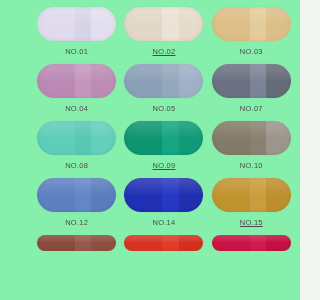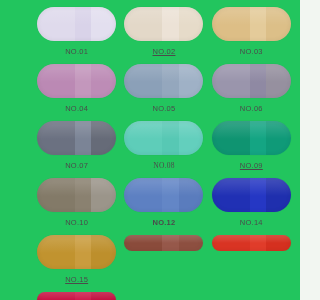--- a/index.html
+++ b/index.html
@@ -82,21 +82,21 @@
   }
   
   .swatch-cell.clipped {
     height: 16px;
     overflow: hidden;
   }
 </style>
 </head>
 <body style="background: rgb(242, 246, 241);">
 
-<div id="swatch-sheet" style="background: #22c55e; padding-left: 28px;">
+<div id="swatch-sheet" style="background: #86efac; padding-left: 28px;">
   <div class="swatch-grid">
 
     <div class="swatch-cell">
       <div class="chip">
         <span class="band b1" style="background: rgb(223, 218, 236);"></span>
         <span class="band b2" style="background: rgb(217, 211, 233);"></span>
         <span class="band b3" style="background: rgb(227, 223, 239);"></span>
         <span class="gloss"></span>
         <span class="edge"></span>
       </div>
@@ -140,51 +140,41 @@
       <div class="chip">
         <span class="band b1" style="background: rgb(139, 160, 184);"></span>
         <span class="band b2" style="background: rgb(148, 167, 189);"></span>
         <span class="band b3" style="background: rgb(159, 177, 198);"></span>
         <span class="gloss"></span>
         <span class="edge"></span>
       </div>
       <div class="chip-label" style="color: rgb(75, 75, 75);">NO.05</div>
     </div>
 
-    <div class="swatch-cell">
-      <div class="chip">
-        <span class="band b1" style="background: rgb(154, 149, 172);"></span>
-        <span class="band b2" style="background: rgb(143, 137, 163);"></span>
-        <span class="band b3" style="background: rgb(150, 144, 159);"></span>
-        <span class="gloss"></span>
-        <span class="edge"></span>
-      </div>
-      <div class="chip-label" style="color: rgb(75, 75, 75);">NO.06</div>
-    </div>
 
     <div class="swatch-cell">
       <div class="chip">
         <span class="band b1" style="background: rgb(107, 113, 129);"></span>
         <span class="band b2" style="background: rgb(123, 132, 150);"></span>
         <span class="band b3" style="background: rgb(102, 107, 120);"></span>
         <span class="gloss"></span>
         <span class="edge"></span>
       </div>
       <div class="chip-label" style="color: rgb(75, 75, 75);">NO.07</div>
     </div>
 
     <div class="swatch-cell">
       <div class="chip">
         <span class="band b1" style="background: rgb(94, 205, 185);"></span>
         <span class="band b2" style="background: rgb(87, 200, 180);"></span>
         <span class="band b3" style="background: rgb(99, 207, 189);"></span>
         <span class="gloss"></span>
         <span class="edge"></span>
       </div>
-      <div class="chip-label" style="color: rgb(75, 75, 75); font-family: Liberation Serif, serif;">NO.08</div>
+      <div class="chip-label" style="color: rgb(75, 75, 75);">NO.08</div>
     </div>
 
     <div class="swatch-cell">
       <div class="chip">
         <span class="band b1" style="background: rgb(15, 148, 113);"></span>
         <span class="band b2" style="background: rgb(20, 165, 131);"></span>
         <span class="band b3" style="background: rgb(15, 154, 120);"></span>
         <span class="gloss"></span>
         <span class="edge"></span>
       </div>
@@ -204,21 +194,21 @@
 
 
     <div class="swatch-cell">
       <div class="chip">
         <span class="band b1" style="background: rgb(93, 128, 194);"></span>
         <span class="band b2" style="background: rgb(99, 134, 198);"></span>
         <span class="band b3" style="background: rgb(90, 124, 189);"></span>
         <span class="gloss"></span>
         <span class="edge"></span>
       </div>
-      <div class="chip-label" style="color: rgb(75, 75, 75); font-weight: bold;">NO.12</div>
+      <div class="chip-label" style="color: rgb(75, 75, 75);">NO.12</div>
     </div>
 
 
     <div class="swatch-cell">
       <div class="chip">
         <span class="band b1" style="background: rgb(32, 48, 180);"></span>
         <span class="band b2" style="background: rgb(37, 55, 196);"></span>
         <span class="band b3" style="background: rgb(31, 47, 174);"></span>
         <span class="gloss"></span>
         <span class="edge"></span>

